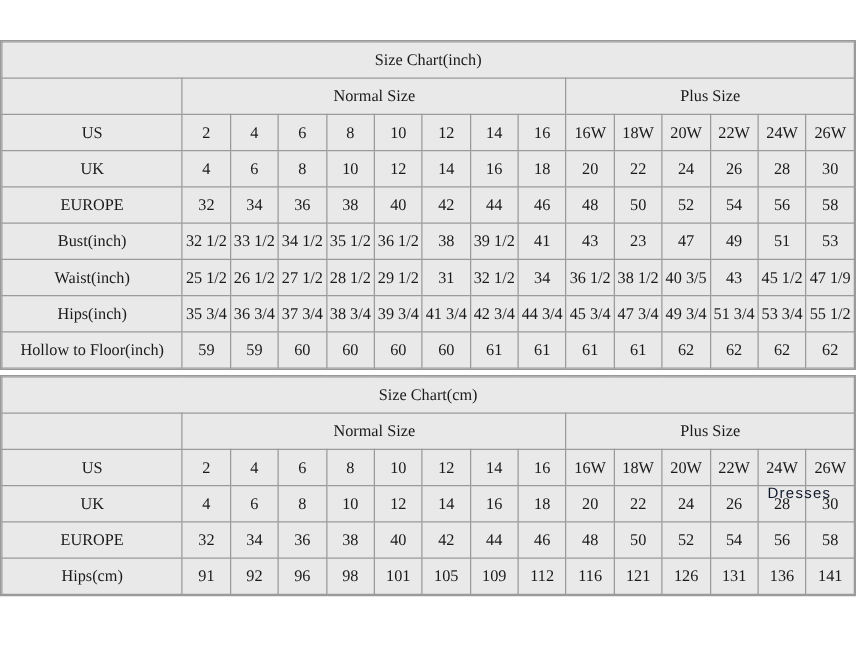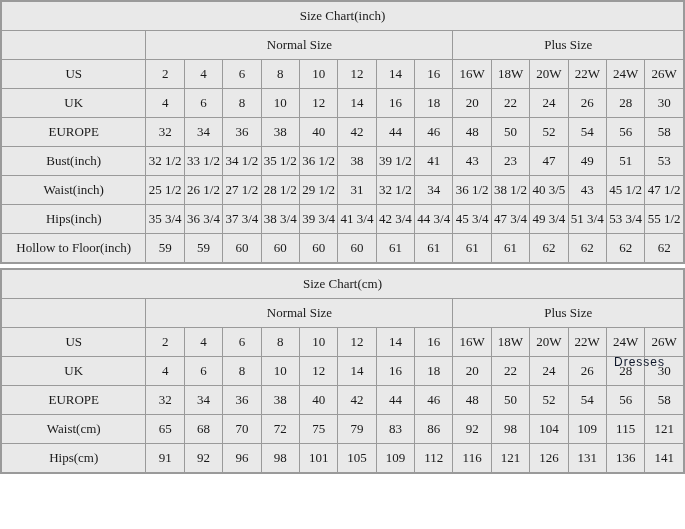--- a/index.html
+++ b/index.html
@@ -13,20 +13,21 @@
     font-family: "Liberation Serif", serif;
     color: #1a1a1a;
     overflow: hidden;
   }
   .page {
     width: 685px;
     height: 371px;
     position: relative;
     background: #ffffff;
     box-sizing: border-box;
+    margin-top: 32px;
   }
   .chart-block {
     width: 685px;
     box-sizing: border-box;
     border: 1px solid #9a9a9a;
     background: #e9e9e9;
   }
   .chart-block.second {
     margin-top: 4px;
   }
@@ -191,21 +192,21 @@
           <td class="val">28 1/2</td>
           <td class="val">29 1/2</td>
           <td class="val">31</td>
           <td class="val">32 1/2</td>
           <td class="val">34</td>
           <td class="val">36 1/2</td>
           <td class="val">38 1/2</td>
           <td class="val">40 3/5</td>
           <td class="val">43</td>
           <td class="val">45 1/2</td>
-          <td class="val">47 1/2</td>
+          <td class="val">47 1/9</td>
         </tr>
         <tr>
           <td class="label-cell label-big">Hips(inch)</td>
           <td class="val">35 3/4</td>
           <td class="val">36 3/4</td>
           <td class="val">37 3/4</td>
           <td class="val">38 3/4</td>
           <td class="val">39 3/4</td>
           <td class="val">41 3/4</td>
           <td class="val">42 3/4</td>
@@ -312,37 +313,20 @@
           <td class="val">44</td>
           <td class="val">46</td>
           <td class="val">48</td>
           <td class="val">50</td>
           <td class="val">52</td>
           <td class="val">54</td>
           <td class="val">56</td>
           <td class="val">58</td>
         </tr>
         <tr>
-          <td class="label-cell label-big">Waist(cm)</td>
-          <td class="val">65</td>
-          <td class="val">68</td>
-          <td class="val">70</td>
-          <td class="val">72</td>
-          <td class="val">75</td>
-          <td class="val">79</td>
-          <td class="val">83</td>
-          <td class="val">86</td>
-          <td class="val">92</td>
-          <td class="val">98</td>
-          <td class="val">104</td>
-          <td class="val">109</td>
-          <td class="val">115</td>
-          <td class="val">121</td>
-        </tr>
-        <tr>
           <td class="label-cell label-big">Hips(cm)</td>
           <td class="val">91</td>
           <td class="val">92</td>
           <td class="val">96</td>
           <td class="val">98</td>
           <td class="val">101</td>
           <td class="val">105</td>
           <td class="val">109</td>
           <td class="val">112</td>
           <td class="val">116</td>

